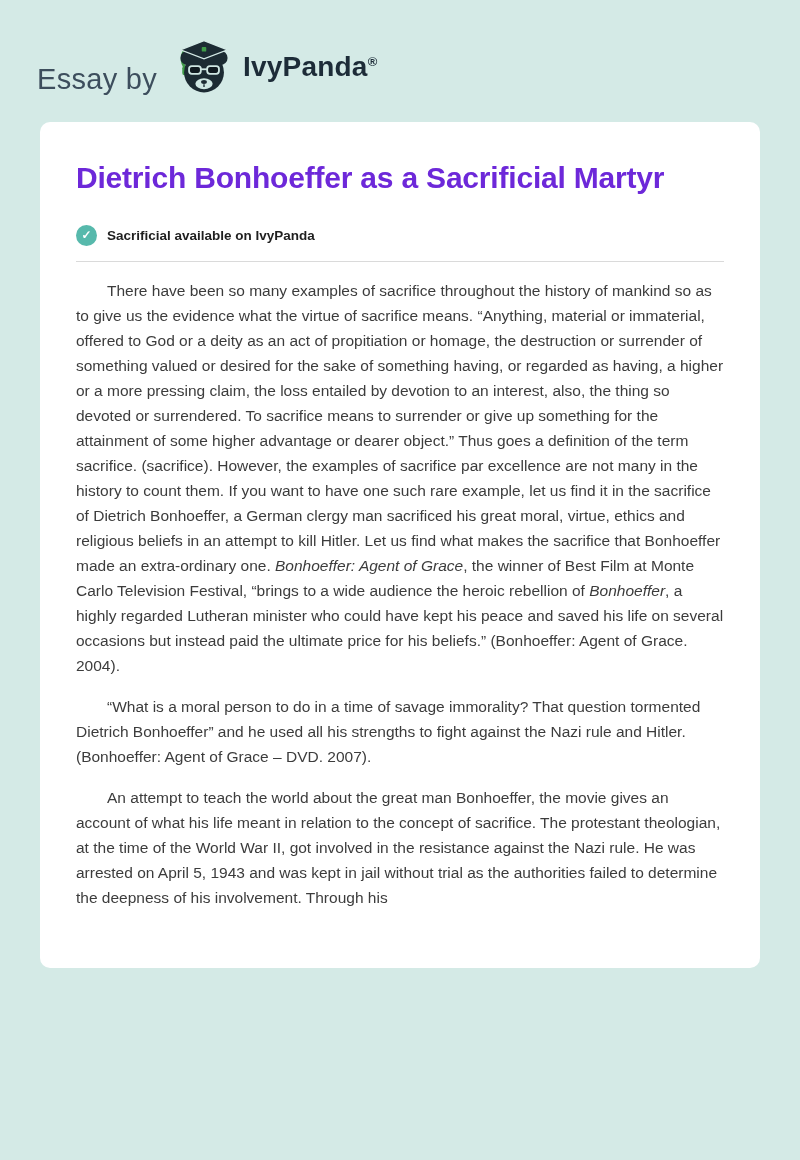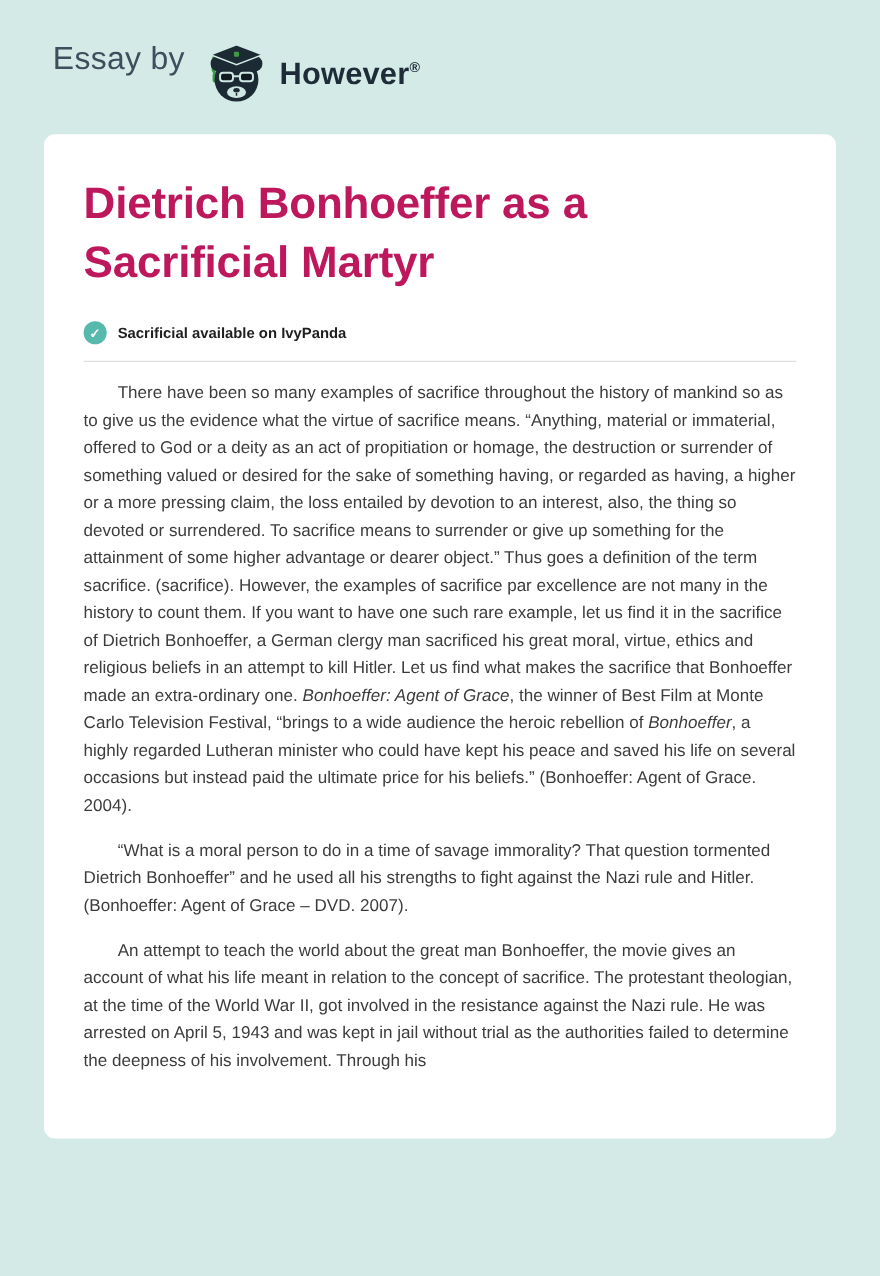--- a/index.html
+++ b/index.html
@@ -7,22 +7,22 @@
   body {
     min-height: 1160px;
     background: #d4eae6;
     font-family: "Liberation Sans", sans-serif;
     -webkit-font-smoothing: antialiased;
   }
 
   
   .header {
     display: flex;
-    align-items: flex-start;
-    padding: 38px 48px 26px 48px;
+    align-items: flex-end;
+    padding: 38px 48px 26px 37px;
     gap: 12px;
   }
   .essay-by {
     font-size: 29px;
     color: #3d4e5d;
     letter-spacing: 0.3px;
     margin-right: 6px;
   }
   .logo-wrap {
     display: flex;
@@ -45,24 +45,24 @@
   }
 
   
   .card {
     background: #ffffff;
     margin: 0 40px 40px 40px;
     border-radius: 10px;
     padding: 36px 36px 58px 36px;
   }
   .title {
-    font-size: 40px;
+    font-size: 30px;
     line-height: 1.35;
     font-weight: bold;
-    color: #be185d;
+    color: #6d28d9;
     max-width: 620px;
     letter-spacing: -0.2px;
   }
   .badge-row {
     display: flex;
     align-items: center;
     gap: 10px;
     margin-top: 26px;
   }
   .check-circle {
@@ -124,21 +124,21 @@
 
         <rect x="15.5" y="31" width="13" height="8.5" rx="3" fill="#101a20" stroke="#cfe7e3" stroke-width="2"></rect>
         <rect x="35.5" y="31" width="13" height="8.5" rx="3" fill="#101a20" stroke="#cfe7e3" stroke-width="2"></rect>
         <line x1="28.5" y1="34.5" x2="35.5" y2="34.5" stroke="#cfe7e3" stroke-width="2"></line>
 
         <ellipse cx="32" cy="50.5" rx="9.5" ry="6" fill="#cfe7e3"></ellipse>
         <ellipse cx="32" cy="48.5" rx="3.2" ry="2.2" fill="#1c2b33"></ellipse>
         <path d="M32 51 v3" stroke="#1c2b33" stroke-width="1.5"></path>
       </svg>
     </span>
-    <span class="brand"><span>However</span><span class="reg">®</span></span>
+    <span class="brand"><span>IvyPanda</span><span class="reg">®</span></span>
   </span>
 </div>
 
 <div class="card">
 
   <h1 class="title">Dietrich Bonhoeffer as a Sacrificial Martyr</h1>
 
   <div class="badge-row">
     <span class="check-circle">✓</span>
     <span class="badge-label">Sacrificial available on IvyPanda</span>

